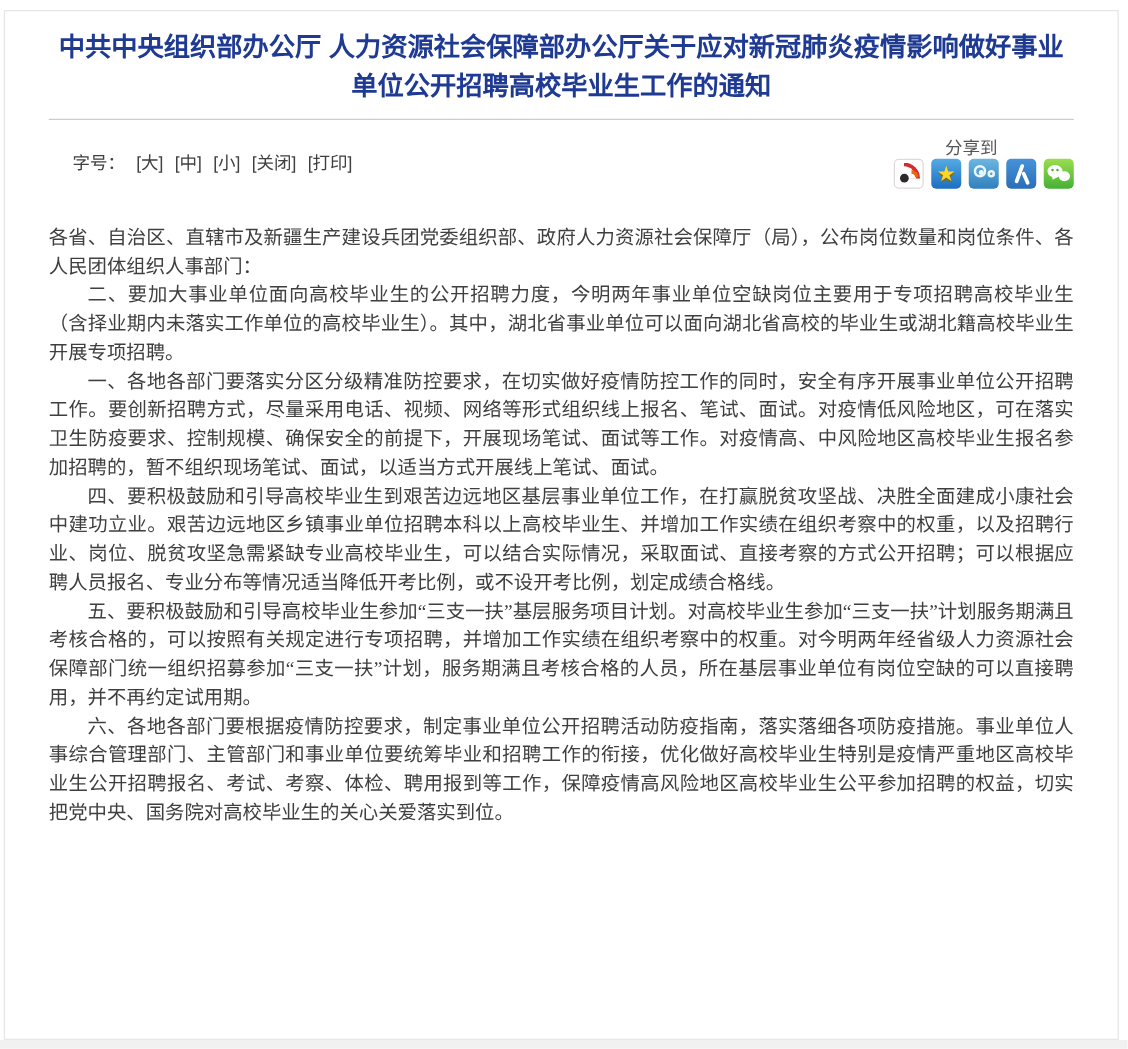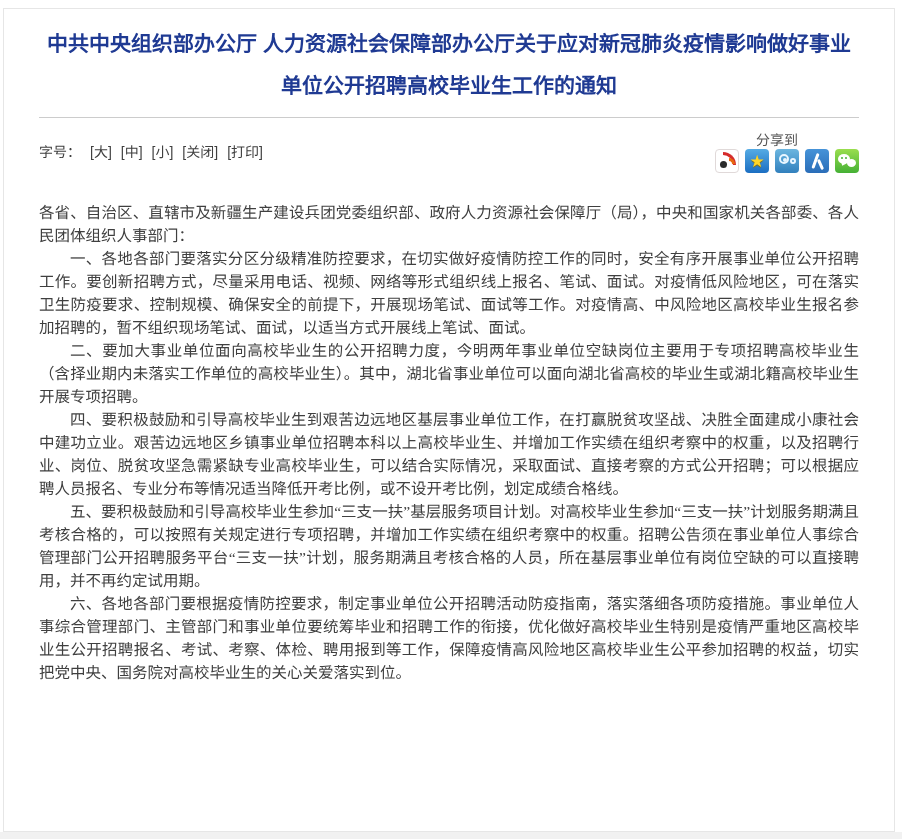--- a/index.html
+++ b/index.html
@@ -23,36 +23,36 @@
     overflow: hidden;
   }
   .bottom-strip {
     position: absolute; left: 0; top: 832px;
     width: 902px; height: 7px; background: #f1f1f1;
   }
   
   .doc-title {
     padding: 14px 40px 10px 40px;
     text-align: center;
-    font-size: 21px; line-height: 42px;
+    font-size: 21px; line-height: 31px;
     font-weight: bold;
     color: var(--title-text, #1F3A93);
     font-family: "Liberation Sans", "DejaVu Sans", sans-serif;
   }
   .divider {
     margin: 0 35px;
     border-bottom: 1px solid var(--divider, #ccc);
   }
   
   .toolbar {
     display: flex; justify-content: space-between; align-items: center;
     padding: 11px 35px 9px 35px;
     font-size: 14px; color: var(--toolbar-text, #404040);
   }
-  .toolbar-left { display: flex; align-items: center; }
+  .toolbar-left { display: flex; align-items: center; margin-left: 19px; }
   .toolbar-left .tool-link {
     color: var(--toolbar-text, #404040);
     text-decoration: none;
     margin-left: 9px;
     cursor: pointer;
   }
   .toolbar-left .tool-label { color: var(--toolbar-text, #404040); }
   .share-area { display: flex; align-items: center; flex-direction: column; }
   .share-label { color: #555; font-size: 14px; margin-right: 14px; }
   .share-icons { display: flex; align-items: center; }
@@ -185,24 +185,24 @@
           <span class="w1"></span>
           <span class="e1"></span>
           <span class="e2"></span>
           <span class="w2"></span>
         </span>
       </span>
     </div>
   </div>
 
   <div class="article">
-    <p>各省、自治区、直辖市及新疆生产建设兵团党委组织部、政府人力资源社会保障厅（局），中央和国家机关各部委、各人民团体组织人事部门：</p>
+    <p>各省、自治区、直辖市及新疆生产建设兵团党委组织部、政府人力资源社会保障厅（局），公布岗位数量和岗位条件、各人民团体组织人事部门：</p>
+    <p class="indent">二、要加大事业单位面向高校毕业生的公开招聘力度，今明两年事业单位空缺岗位主要用于专项招聘高校毕业生（含择业期内未落实工作单位的高校毕业生）。其中，湖北省事业单位可以面向湖北省高校的毕业生或湖北籍高校毕业生开展专项招聘。</p>
     <p class="indent">一、各地各部门要落实分区分级精准防控要求，在切实做好疫情防控工作的同时，安全有序开展事业单位公开招聘工作。要创新招聘方式，尽量采用电话、视频、网络等形式组织线上报名、笔试、面试。对疫情低风险地区，可在落实卫生防疫要求、控制规模、确保安全的前提下，开展现场笔试、面试等工作。对疫情高、中风险地区高校毕业生报名参加招聘的，暂不组织现场笔试、面试，以适当方式开展线上笔试、面试。</p>
-    <p class="indent">二、要加大事业单位面向高校毕业生的公开招聘力度，今明两年事业单位空缺岗位主要用于专项招聘高校毕业生（含择业期内未落实工作单位的高校毕业生）。其中，湖北省事业单位可以面向湖北省高校的毕业生或湖北籍高校毕业生开展专项招聘。</p>
     <p class="indent">四、要积极鼓励和引导高校毕业生到艰苦边远地区基层事业单位工作，在打赢脱贫攻坚战、决胜全面建成小康社会中建功立业。艰苦边远地区乡镇事业单位招聘本科以上高校毕业生、并增加工作实绩在组织考察中的权重，以及招聘行业、岗位、脱贫攻坚急需紧缺专业高校毕业生，可以结合实际情况，采取面试、直接考察的方式公开招聘；可以根据应聘人员报名、专业分布等情况适当降低开考比例，或不设开考比例，划定成绩合格线。</p>
-    <p class="indent">五、要积极鼓励和引导高校毕业生参加“三支一扶”基层服务项目计划。对高校毕业生参加“三支一扶”计划服务期满且考核合格的，可以按照有关规定进行专项招聘，并增加工作实绩在组织考察中的权重。招聘公告须在事业单位人事综合管理部门公开招聘服务平台“三支一扶”计划，服务期满且考核合格的人员，所在基层事业单位有岗位空缺的可以直接聘用，并不再约定试用期。</p>
+    <p class="indent">五、要积极鼓励和引导高校毕业生参加“三支一扶”基层服务项目计划。对高校毕业生参加“三支一扶”计划服务期满且考核合格的，可以按照有关规定进行专项招聘，并增加工作实绩在组织考察中的权重。对今明两年经省级人力资源社会保障部门统一组织招募参加“三支一扶”计划，服务期满且考核合格的人员，所在基层事业单位有岗位空缺的可以直接聘用，并不再约定试用期。</p>
     <p class="indent">六、各地各部门要根据疫情防控要求，制定事业单位公开招聘活动防疫指南，落实落细各项防疫措施。事业单位人事综合管理部门、主管部门和事业单位要统筹毕业和招聘工作的衔接，优化做好高校毕业生特别是疫情严重地区高校毕业生公开招聘报名、考试、考察、体检、聘用报到等工作，保障疫情高风险地区高校毕业生公平参加招聘的权益，切实把党中央、国务院对高校毕业生的关心关爱落实到位。</p>
 
   </div>
 
 </div>
 
 <div class="bottom-strip"></div>
 
 </body></html>

